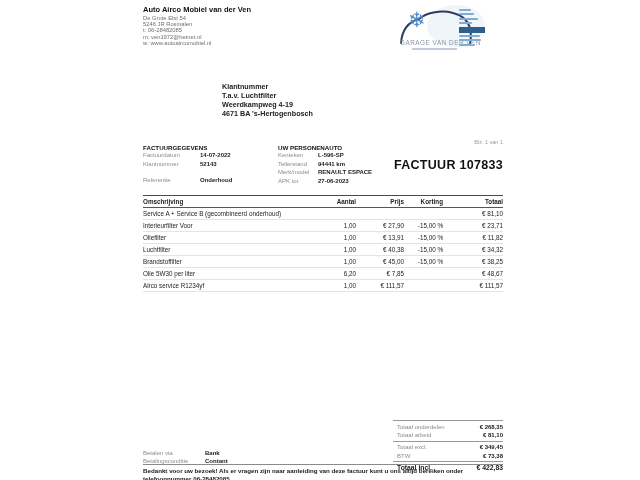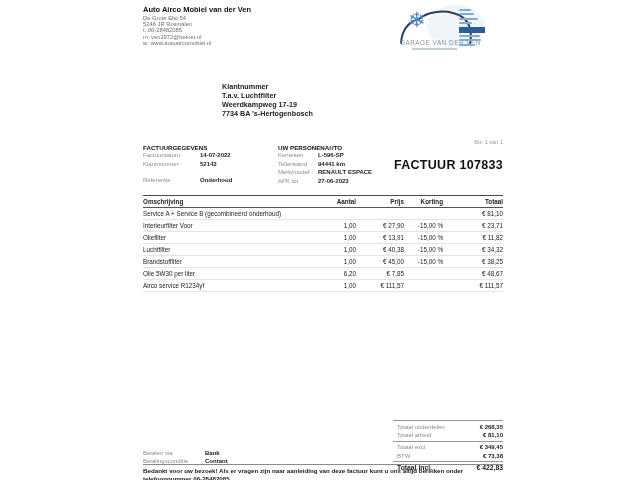--- a/index.html
+++ b/index.html
@@ -94,22 +94,22 @@
       <div class="fp-dark" style="width:26px"></div>
       <div class="fp" style="width:21px"></div>
       <div class="fp" style="width:22px"></div>
       <div class="fp" style="width:16px"></div>
     </div>
   </div>
 
   <div class="abs recipient">
     <div>Klantnummer</div>
     <div>T.a.v. Luchtfilter</div>
-    <div>Weerdkampweg 17-19</div>
-    <div>7734 BA 's-Hertogenbosch</div>
+    <div>Weerdkampweg 4-19</div>
+    <div>4671 BA 's-Hertogenbosch</div>
   </div>
 
   <div class="abs sec-title" style="left:143px;top:143.5px;">FACTUURGEGEVENS</div>
   <div class="abs inf-label" style="left:143px;top:152px;">Factuurdatum</div>
   <div class="abs inf-value" style="left:200px;top:152px;">14-07-2022</div>
   <div class="abs inf-label" style="left:143px;top:160.5px;">Klantnummer</div>
   <div class="abs inf-value" style="left:200px;top:160.5px;">52143</div>
   <div class="abs inf-label" style="left:143px;top:176.5px;">Referentie</div>
   <div class="abs inf-value" style="left:200px;top:176.5px;">Onderhoud</div>
 

